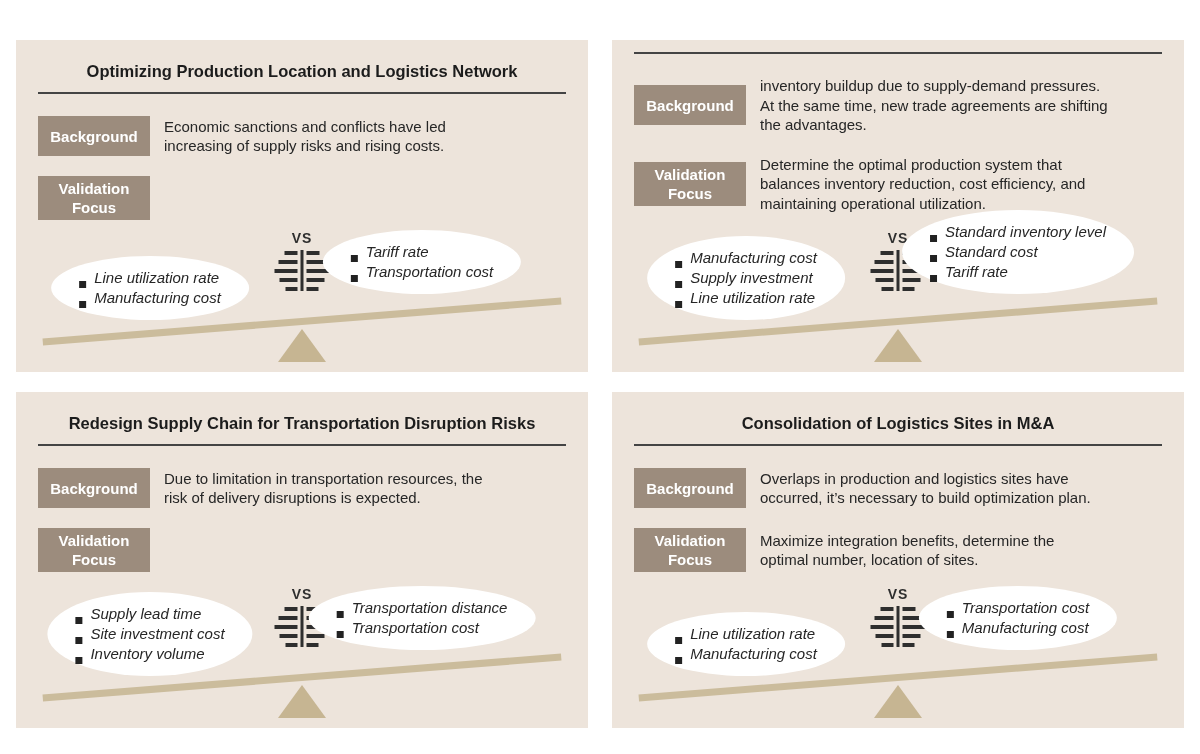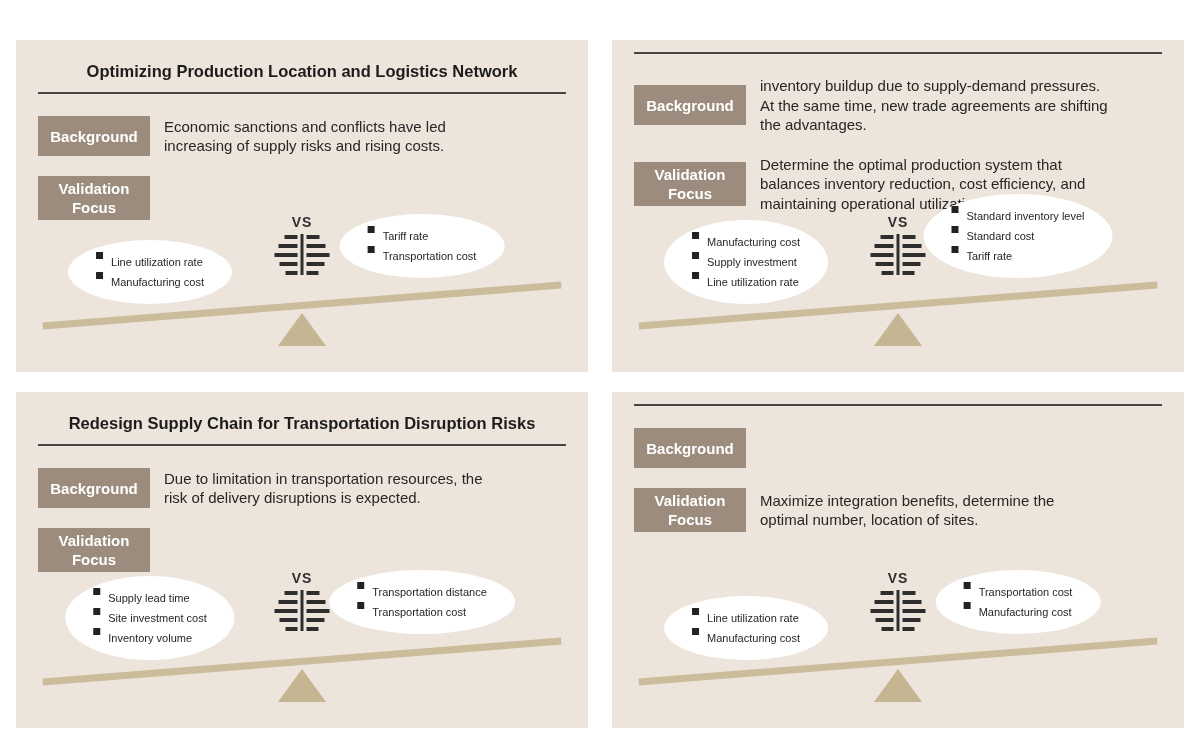--- a/index.html
+++ b/index.html
@@ -16,21 +16,21 @@
   .panel{position:relative;background:var(--panel-bg);padding:12px 22px 0;overflow:hidden;}
   .panel-title{margin:6px 0 8px;font-size:16.5px;line-height:26px;font-weight:bold;
     text-align:center;white-space:nowrap;color:#1c1c1c;}
   .title-rule{height:2px;background:var(--rule);margin:0 0 22px;}
   .info-row{display:flex;align-items:center;gap:14px;margin-bottom:20px;}
   .tag{flex:0 0 112px;min-height:40px;background:var(--tag-bg);color:var(--tag-text);
     display:flex;align-items:center;justify-content:center;text-align:center;
     font-size:15px;font-weight:bold;line-height:19px;white-space:pre-line;padding:3px 4px;}
   .body-text{margin:0;font-size:15px;line-height:19.5px;white-space:pre-line;}
   
-  .scale{position:absolute;left:0;right:0;bottom:16px;height:152px;padding-left:18px;}
+  .scale{position:absolute;left:0;right:0;bottom:0;height:152px;padding-left:18px;}
   .beam{position:absolute;left:26px;right:26px;bottom:47px;height:7px;background:var(--beam);
     transform:rotate(-4.5deg);z-index:1;}
   .fulcrum{position:absolute;left:50%;bottom:10px;transform:translateX(-50%);width:0;height:0;
     border-left:24px solid transparent;border-right:24px solid transparent;
     border-bottom:33px solid var(--triangle);z-index:1;}
   .vs-block{position:absolute;left:50%;top:10px;transform:translateX(-50%);
     display:flex;flex-direction:column;align-items:center;z-index:2;}
   .vs-text{font-size:14px;font-weight:bold;letter-spacing:1px;color:var(--icon-ink);line-height:16px;}
   .vs-icon{display:flex;align-items:flex-start;gap:3px;margin-top:3px;}
   .vcol{display:flex;flex-direction:column;gap:5px;width:24px;padding-top:2px;}
@@ -40,22 +40,22 @@
   .vcol i:nth-child(1){width:13px;}
   .vcol i:nth-child(2){width:19px;}
   .vcol i:nth-child(3){width:23px;}
   .vcol i:nth-child(4){width:18px;}
   .vcol i:nth-child(5){width:12px;}
   .vdiv{width:3px;height:41px;background:var(--icon-ink);margin-top:1px;}
   .pill{position:absolute;background:var(--pill-bg);border-radius:50%;
     padding:12px 28px;z-index:3;}
   .pill-left{left:134px;bottom:52px;transform:translateX(-50%);}
   .pill-right{left:406px;bottom:78px;transform:translateX(-50%);}
-  .pill-item{display:flex;align-items:flex-start;gap:8px;white-space:nowrap;
-    font-size:11px;line-height:20px;}
+  .pill-item{display:flex;align-items:flex-end;gap:8px;white-space:nowrap;
+    font-size:15px;line-height:20px;font-style:italic;}
   .bullet{flex:0 0 auto;width:7px;height:7px;background:#222222;display:inline-block;}
 </style>
 </head>
 <body>
 
 <div class="canvas">
   <div class="panel-grid">
   <section class="panel">
     <h2 class="panel-title">Optimizing Production Location and Logistics Network</h2>
     <div class="title-rule"></div>
@@ -239,23 +239,26 @@
             </div>
             <div class="pill-item">
               <span class="bullet"></span>
               <span>Transportation cost</span>
             </div>
           </div>
     </div>
   </section>
 
   <section class="panel">
+    <h2 class="panel-title">Consolidation of Logistics Sites in M&amp;A</h2>
     <div class="title-rule"></div>
     <div class="info-row">
       <div class="tag">Background</div>
+      <p class="body-text">Overlaps in production and logistics sites have
+occurred, it’s necessary to build optimization plan.</p>
     </div>
     <div class="info-row">
       <div class="tag">Validation
 Focus</div>
       <p class="body-text">Maximize integration benefits, determine the
 optimal number, location of sites.</p>
     </div>
     <div class="scale">
       <div class="beam"></div>
       <div class="fulcrum"></div>

